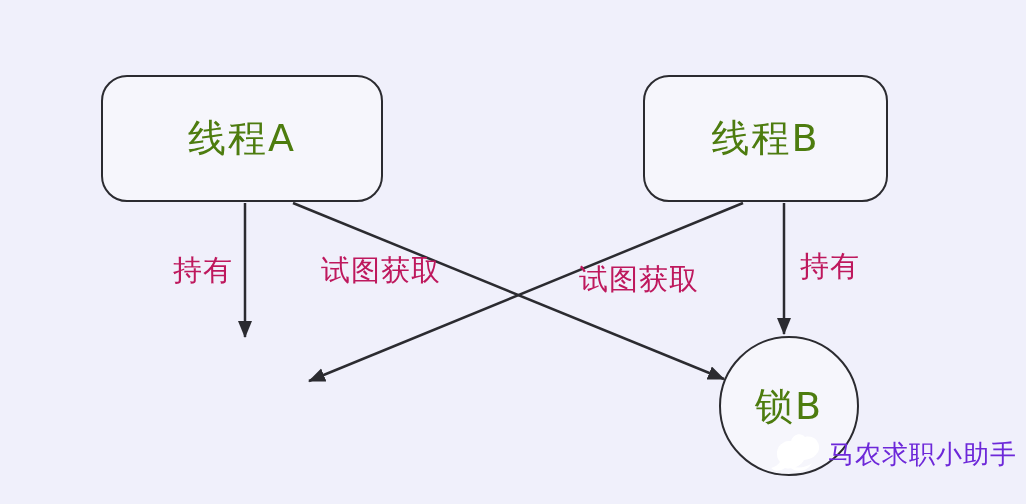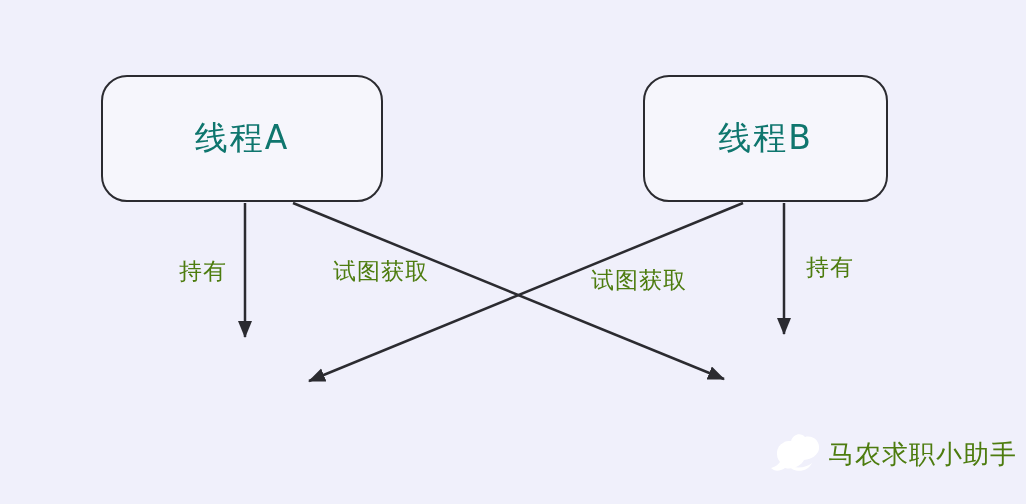--- a/index.html
+++ b/index.html
@@ -22,40 +22,40 @@
     width: 1026px;
     height: 504px;
   }
   .node {
     position: absolute;
     display: flex;
     align-items: center;
     justify-content: center;
     background: #f6f6fc;
     border: 2.5px solid #2b2b30;
-    color: #0f766e;
-    font-size: 33px;
+    color: #4d7c0f;
+    font-size: 38px;
     letter-spacing: 2px;
     box-sizing: border-box;
   }
   .box {
     border-radius: 26px;
   }
   .circle {
     border-radius: 50%;
   }
   .node-thread-a { left: 101px; top: 75px; width: 282px; height: 127px; }
   .node-thread-b { left: 643px; top: 75px; width: 245px; height: 127px; }
   .node-lock-a   { left: 176px; top: 339px; width: 138px; height: 138px; }
   .node-lock-b   { left: 719px; top: 336px; width: 140px; height: 140px; }
   .edge-label {
     position: absolute;
     transform: translate(-50%, -50%);
-    color: #4d7c0f;
-    font-size: 23px;
+    color: #be185d;
+    font-size: 29px;
     letter-spacing: 1px;
     white-space: nowrap;
   }
   .label-a-holds  { left: 203px; top: 271px; }
   .label-a-tries  { left: 381px; top: 271px; }
   .label-b-tries  { left: 639px; top: 280px; }
   .label-b-holds  { left: 830px; top: 267px; }
   .watermark {
     position: absolute;
     left: 770px;
@@ -63,21 +63,21 @@
     display: flex;
     align-items: center;
     z-index: 5;
   }
   .bird {
     width: 54px;
     height: 44px;
     margin-right: 4px;
   }
   .watermark-text {
-    color: #4d7c0f;
+    color: #6d28d9;
     font-size: 26px;
     letter-spacing: 1px;
     white-space: nowrap;
   }
 </style>
 </head>
 <body>
 
 <div class="canvas">
 
@@ -95,20 +95,23 @@
 
   <div class="node box node-thread-a">
     <span>线程A</span>
   </div>
 
   <div class="node box node-thread-b">
     <span>线程B</span>
   </div>
 
 
+  <div class="node circle node-lock-b">
+    <span>锁B</span>
+  </div>
 
   <span class="edge-label label-a-holds">持有</span>
   <span class="edge-label label-a-tries">试图获取</span>
   <span class="edge-label label-b-tries">试图获取</span>
   <span class="edge-label label-b-holds">持有</span>
 
   <div class="watermark">
     <svg class="bird" viewBox="0 0 54 44">
       <path fill="#ffffff" d="M21 9 C23 2 31 0 35 5 C43 3 50 9 49 17 C48 23 42 27 34 28
                C31 34 23 38 15 36 C9 40 4 39 1 36 C5 35 8 33 10 30

